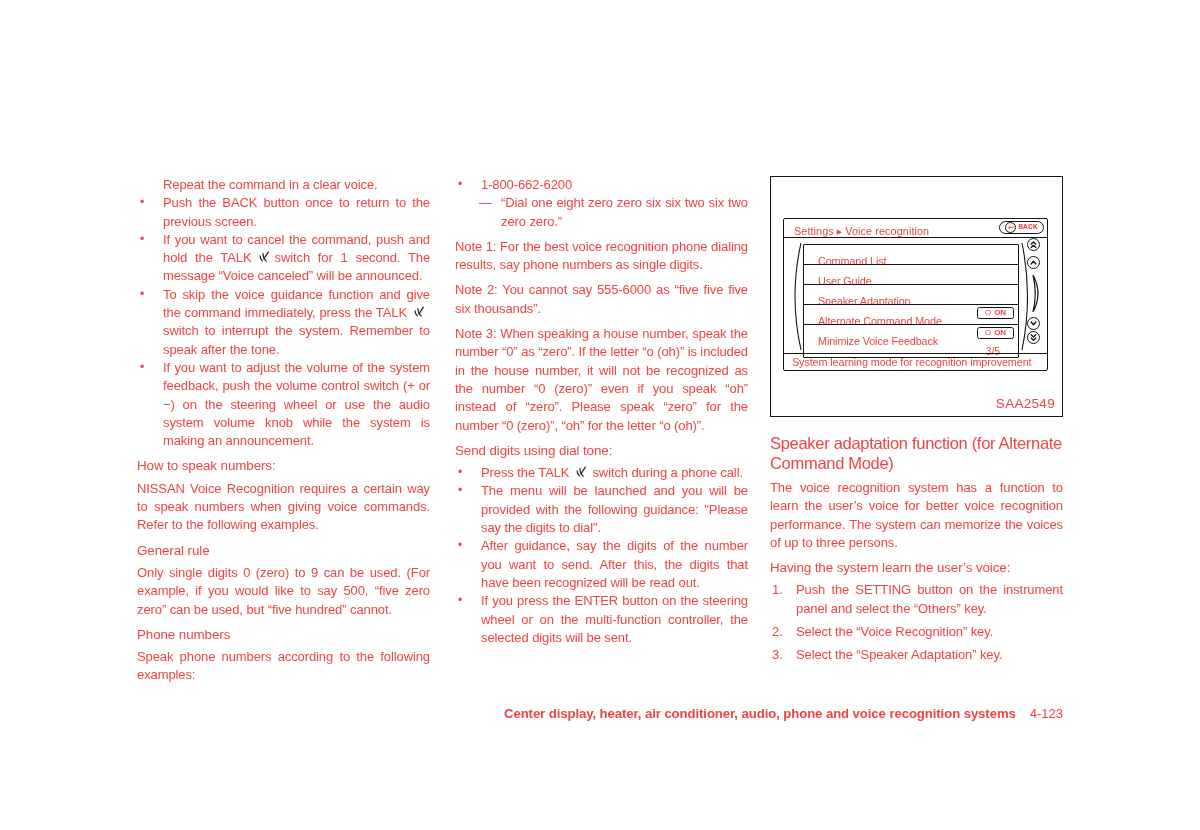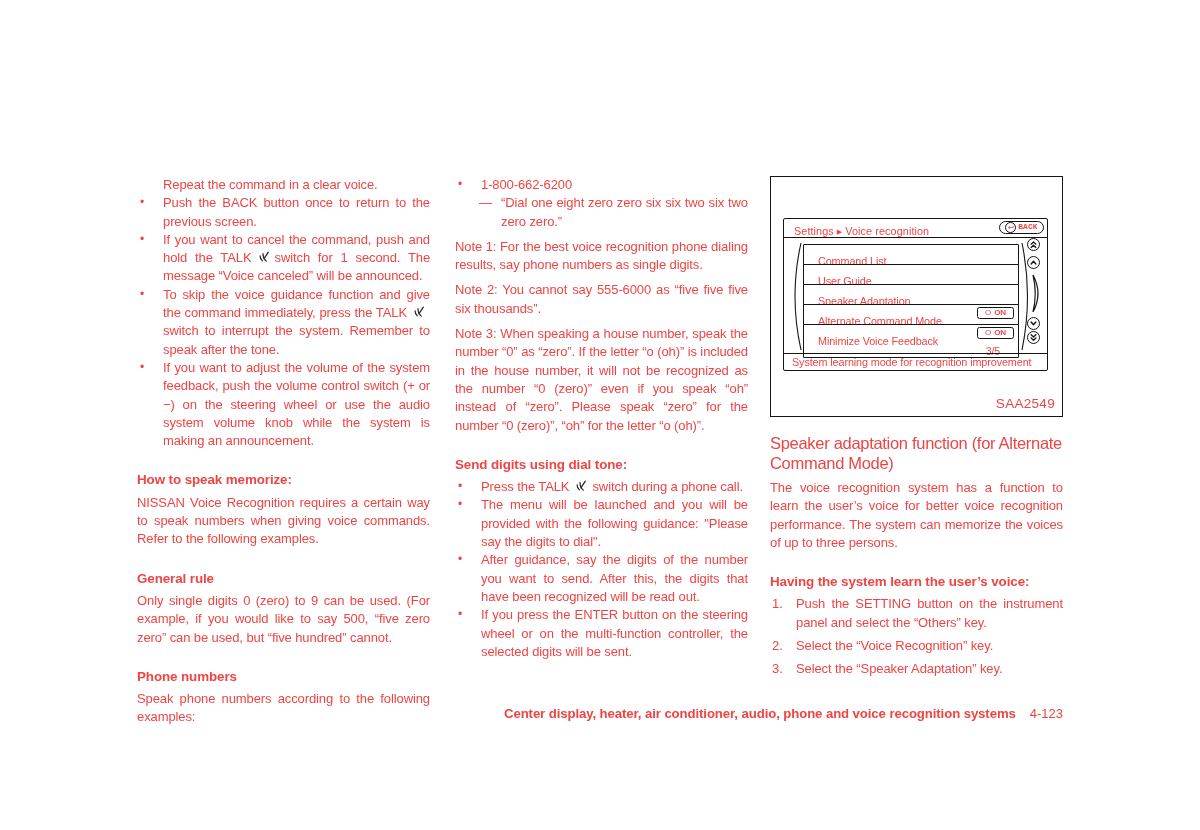--- a/index.html
+++ b/index.html
@@ -8,21 +8,21 @@
   .col{position:absolute;top:176px;width:293px;font-size:13px;line-height:18.3px;letter-spacing:-0.1px;}
   #col1{left:137px;}
   #col2{left:455px;}
   #col3{left:770px;}
   .para{margin:0 0 7px 0;text-align:justify;}
   .intro{padding-left:26px;text-align:justify;}
   .li{position:relative;padding-left:26px;text-align:justify;margin:0;}
   .li .dot{position:absolute;left:3px;top:-1px;font-size:12px;}
   .subli{position:relative;padding-left:46px;text-align:justify;}
   .subli .dash{position:absolute;left:24px;top:0;}
-  .h-inline{font-weight:bold;font-size:13.4px;margin:21px 0 4px 0;letter-spacing:-0.1px;}
+  .h-inline{font-weight:normal;font-size:13.4px;margin:7px 0 4px 0;letter-spacing:-0.1px;}
   .num-li{position:relative;padding-left:26px;text-align:justify;margin:0 0 5px 0;}
   .num-li .num{position:absolute;left:2px;top:0;}
   .talk-icon{display:inline-block;vertical-align:-1px;margin:0 5px;}
   
   .figure{position:relative;width:293px;height:241px;border:1.6px solid #151515;box-sizing:border-box;margin:0 0 16px 0;}
   .figure .code{position:absolute;right:7px;bottom:3px;font-size:13.5px;letter-spacing:0.3px;}
   .screen{position:absolute;left:12px;top:41px;width:265px;height:153px;border:1.3px solid #151515;
           border-radius:2px;box-sizing:border-box;background:#fff;}
   .s-titlebar{position:absolute;top:0;left:0;width:100%;height:19px;border-bottom:1.3px solid #151515;box-sizing:border-box;}
   .s-title{position:absolute;left:10px;top:3px;font-size:10.8px;letter-spacing:0.1px;white-space:nowrap;}
@@ -79,21 +79,21 @@
             <path d="M11.3 1.2 L6.9 7.8"></path>
             <path d="M3.1 4.8 a6.3 6.3 0 0 0 2.3 5.1"></path>
             <path d="M6 2.7 a9.6 9.6 0 0 0 3.3 7.4"></path>
           </g>
         </svg><span>switch to interrupt the system. Remem­ber to speak after the tone.</span>
     </div>
     <div class="li">
       <span class="dot">•</span>
       <span>If you want to adjust the volume of the system feedback, push the volume control switch (+ or −) on the steering wheel or use the audio system volume knob while the system is making an announcement.</span>
     </div>
-    <div class="h-inline">How to speak memorize:</div>
+    <div class="h-inline">How to speak numbers:</div>
     <p class="para">NISSAN Voice Recognition requires a certain way to speak numbers when giving voice commands. Refer to the following examples.</p>
     <div class="h-inline">General rule</div>
     <p class="para">Only single digits 0 (zero) to 9 can be used. (For example, if you would like to say 500, “five zero zero” can be used, but “five hundred” cannot.</p>
     <div class="h-inline">Phone numbers</div>
     <p class="para">Speak phone numbers according to the follow­ing examples:</p>
   </section>
 
   <section class="col" id="col2">
     <div class="li">
       <span class="dot">•</span>

